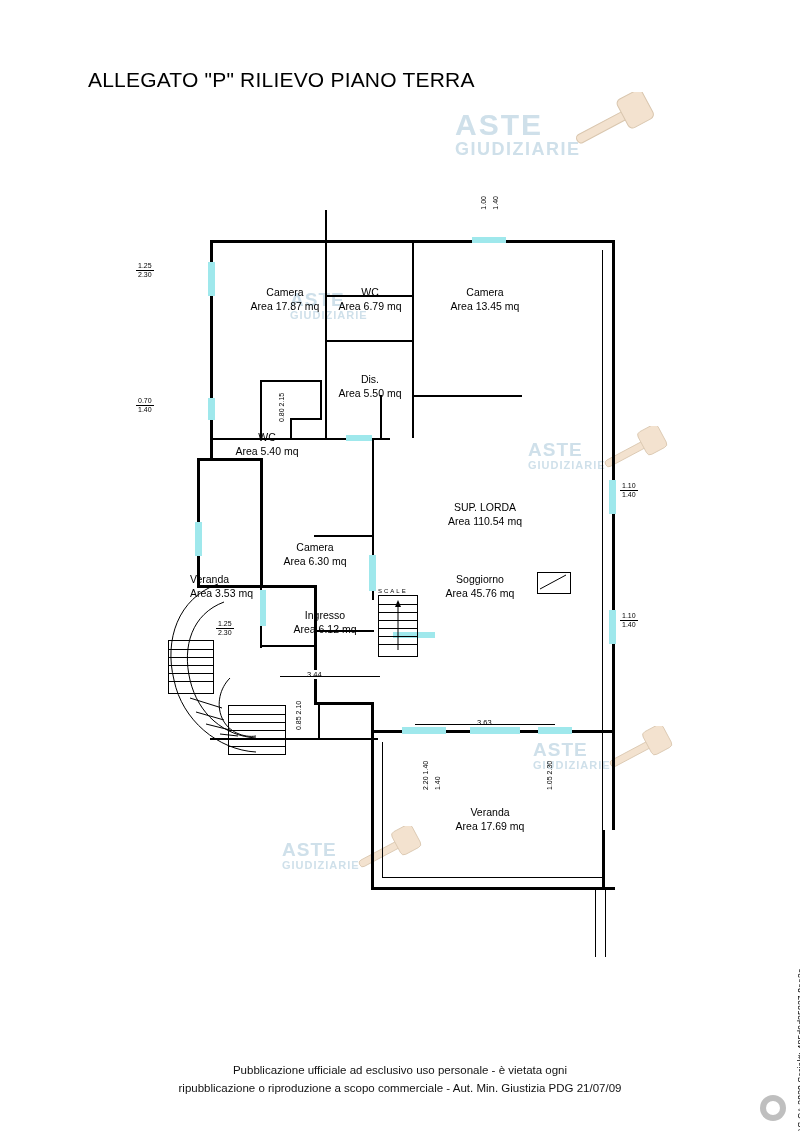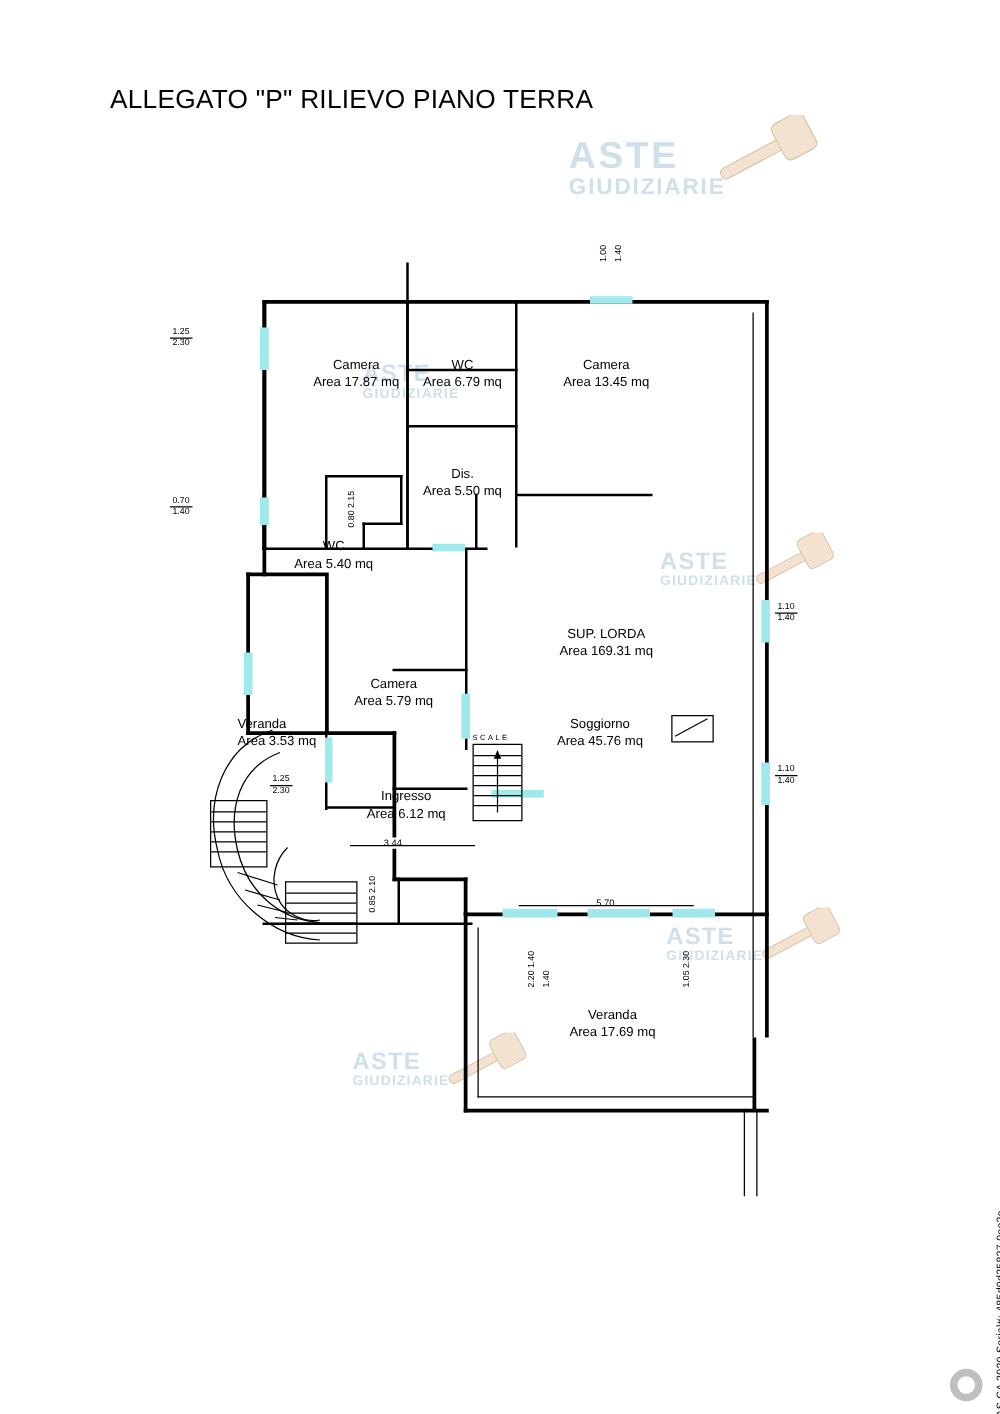--- a/index.html
+++ b/index.html
@@ -224,39 +224,39 @@
       <div>Area 5.50 mq</div>
     </div>
 
     <div class="room-label" style="left:62px;top:240px;width:110px;">
       <div>WC</div>
       <div>Area 5.40 mq</div>
     </div>
 
     <div class="room-label" style="left:250px;top:310px;width:170px;">
       <div>SUP. LORDA</div>
-      <div>Area 169.31 mq</div>
+      <div>Area 110.54 mq</div>
     </div>
 
     <div class="room-label" style="left:105px;top:350px;width:120px;">
       <div>Camera</div>
-      <div>Area 5.79 mq</div>
+      <div>Area 6.30 mq</div>
     </div>
 
     <div class="room-label" style="left:255px;top:382px;width:150px;">
       <div>Soggiorno</div>
       <div>Area 45.76 mq</div>
     </div>
 
     <div class="room-label" style="left:40px;top:382px;width:90px;text-align:left;">
       <div>Veranda</div>
       <div>Area 3.53 mq</div>
     </div>
 
-    <div class="room-label" style="left:120px;top:440px;width:110px;">
+    <div class="room-label" style="left:120px;top:418px;width:110px;">
       <div>Ingresso</div>
       <div>Area 6.12 mq</div>
     </div>
 
     <div class="room-label" style="left:270px;top:615px;width:140px;">
       <div>Veranda</div>
       <div>Area 17.69 mq</div>
     </div>
 
     <div class="box" style="left:387px;top:382px;width:32px;height:20px;">
@@ -349,37 +349,39 @@
     <div class="hline" style="left:66px;top:438px;width:18px;"></div>
 
     <div class="dimtxt" style="left:155px;top:480px;">3.44</div>
     <div class="hline" style="left:130px;top:486px;width:100px;"></div>
 
     <div class="dim v" style="left:145px;top:540px;">
       <span>0.85</span>
       <span>2.10</span>
     </div>
 
-    <div class="dimtxt" style="left:325px;top:528px;">5.70</div>
+    <div class="dimtxt" style="left:325px;top:528px;">3.63</div>
     <div class="hline" style="left:265px;top:534px;width:140px;"></div>
 
     <div class="dim v" style="left:272px;top:600px;">
       <span>2.20</span>
       <span>1.40</span>
     </div>
     <div class="dim v" style="left:284px;top:600px;">
       <span>1.40</span>
     </div>
 
     <div class="dim v" style="left:396px;top:600px;">
       <span>1.05</span>
       <span>2.30</span>
     </div>
 
     <div class="dim" style="left:228px;top:398px;font-size:6px;letter-spacing:2px;">SCALE</div>
 
   </div>
 
   <div id="footer">
+    <div>Pubblicazione ufficiale ad esclusivo uso personale - è vietata ogni</div>
+    <div>ripubblicazione o riproduzione a scopo commerciale - Aut. Min. Giustizia PDG 21/07/09</div>
   </div>
   <div id="logo-badge"></div>
 
 </div>
 
 </body></html>

